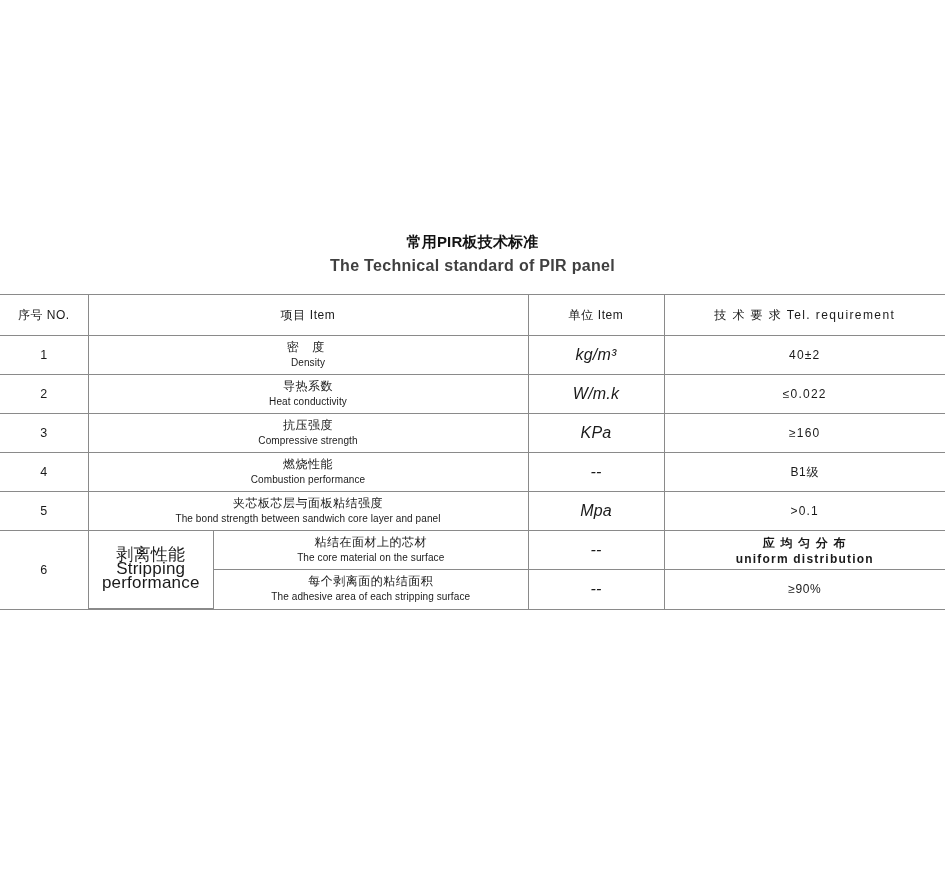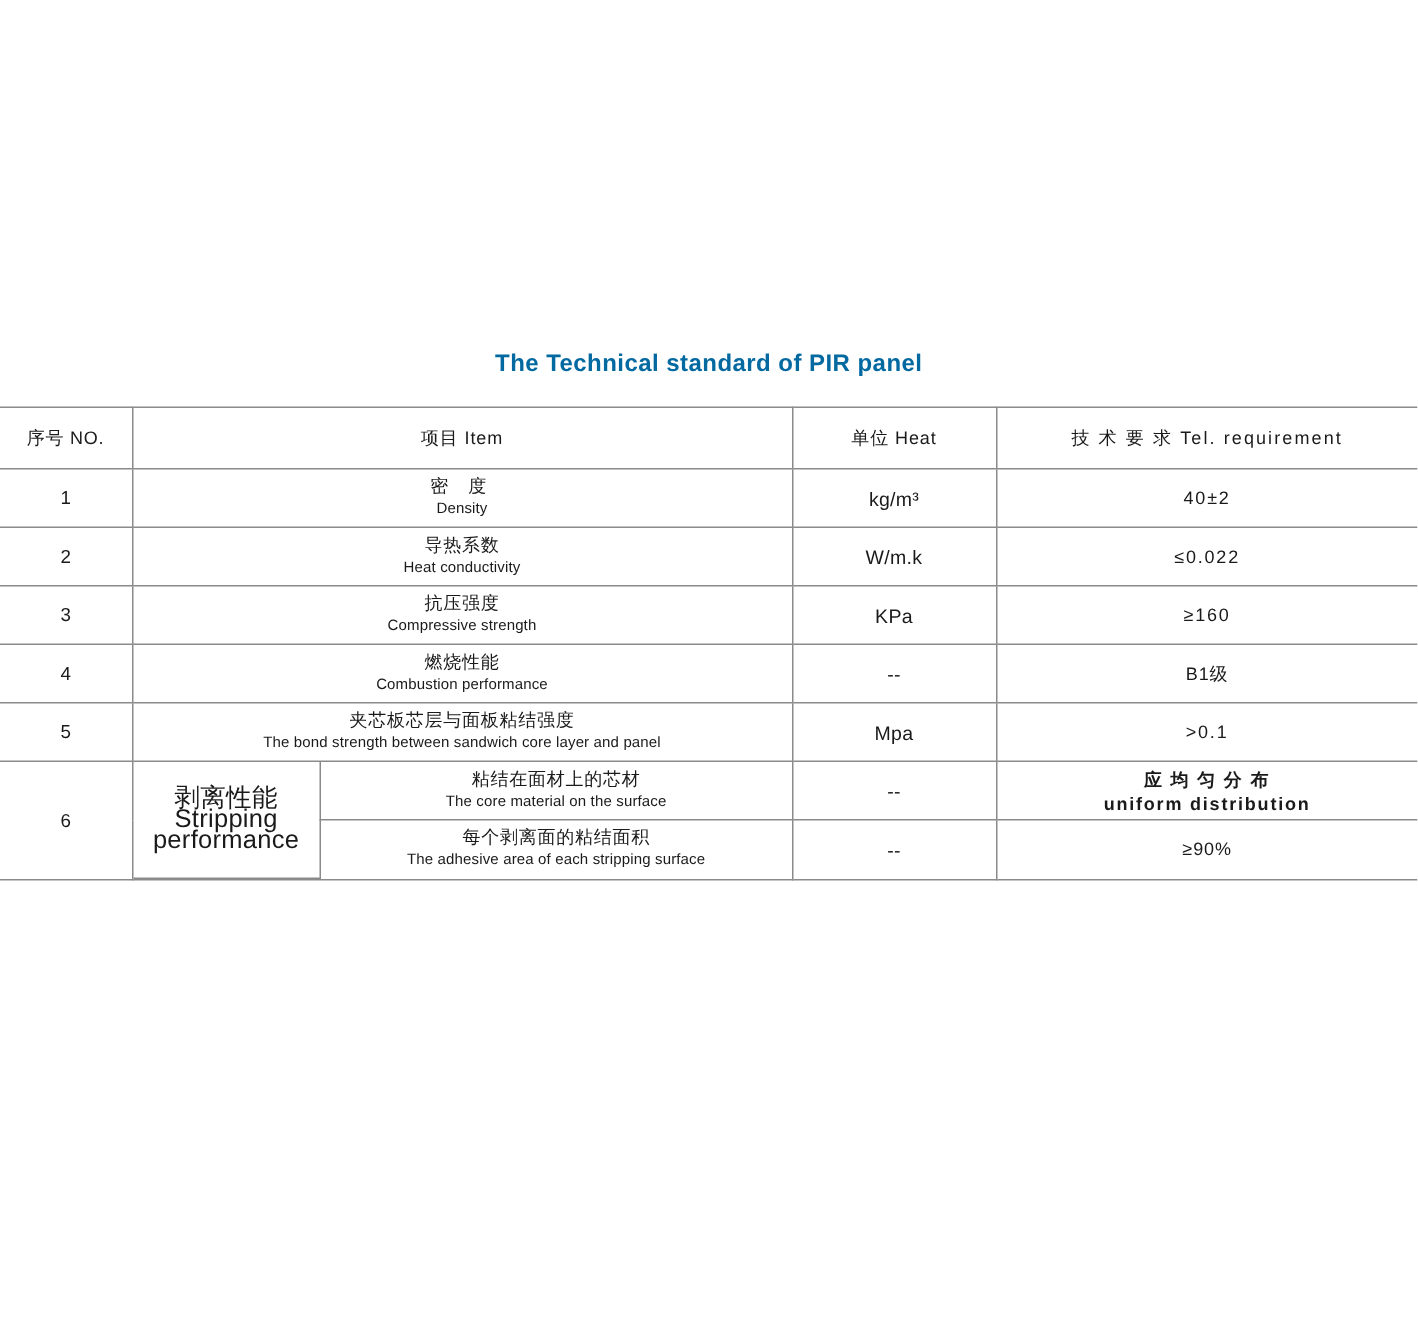--- a/index.html
+++ b/index.html
@@ -31,21 +31,21 @@
     letter-spacing: 0.2px;
     line-height: 20px;
     color: #131313;
   }
   .title-en {
     font-size: 16px;
     font-weight: bold;
     letter-spacing: 0.3px;
     line-height: 22px;
     margin-top: 3px;
-    color: #0369a1;
+    color: #404040;
   }
   table.spec {
     border-collapse: collapse;
     width: 945px;
     margin-top: 17px;
     table-layout: fixed;
   }
   table.spec td, table.spec th {
     border: 1px solid #8a8a8a;
     padding: 0;
@@ -90,22 +90,23 @@
   }
   .line-cn.spaced { letter-spacing: 5px; }
   .line-en {
     font-size: 10px;
     letter-spacing: 0.1px;
   }
   .num {
     font-size: 12.5px;
   }
   .unit {
-    font-size: 13px;
+    font-size: 16px;
     letter-spacing: 0.2px;
+    font-style: italic;
   }
   .req {
     font-size: 12px;
     letter-spacing: 1.2px;
     font-weight: bold;
   }
   .req-tight { letter-spacing: 0.6px; }
 
   .sub-label {
     width: 125px;
@@ -133,35 +134,36 @@
   .nested td:first-child { border-left: none; }
   .nested td:last-child { border-right: none; }
   .nogap { padding: 0 !important; }
 </style>
 </head>
 <body>
 
 <div class="sheet">
 
   <div class="title-block">
+    <div class="title-cn">常用PIR板技术标准</div>
     <div class="title-en">The Technical standard of PIR panel</div>
   </div>
 
   <table class="spec">
     <colgroup>
       <col class="col-no">
       <col class="col-item">
       <col class="col-unit">
       <col class="col-req">
     </colgroup>
     <thead>
       <tr>
         <td class="hdr-no">序号  NO.</td>
         <td>项目 Item</td>
-        <td>单位 Heat</td>
+        <td>单位 Item</td>
         <td class="hdr-req">技 术 要 求 Tel. requirement</td>
       </tr>
     </thead>
     <tbody>
 
       <tr>
         <td class="num">1</td>
         <td class="cell-two">
           <div class="line-cn spaced">密    度</div>
           <div class="line-en">Density</div>

